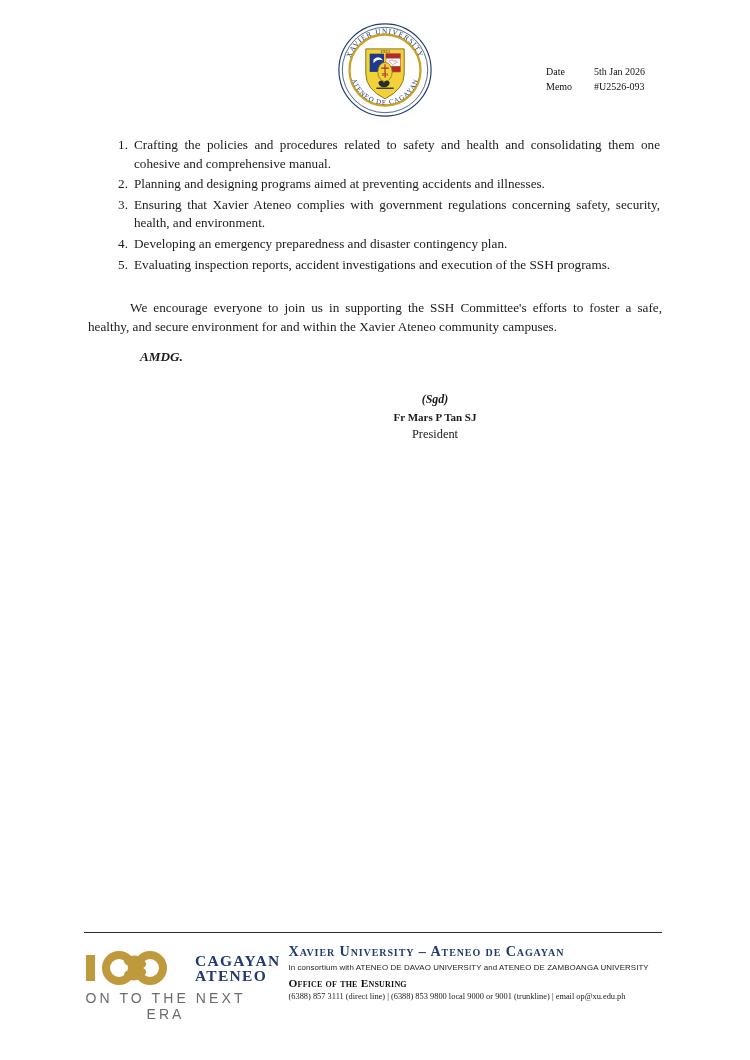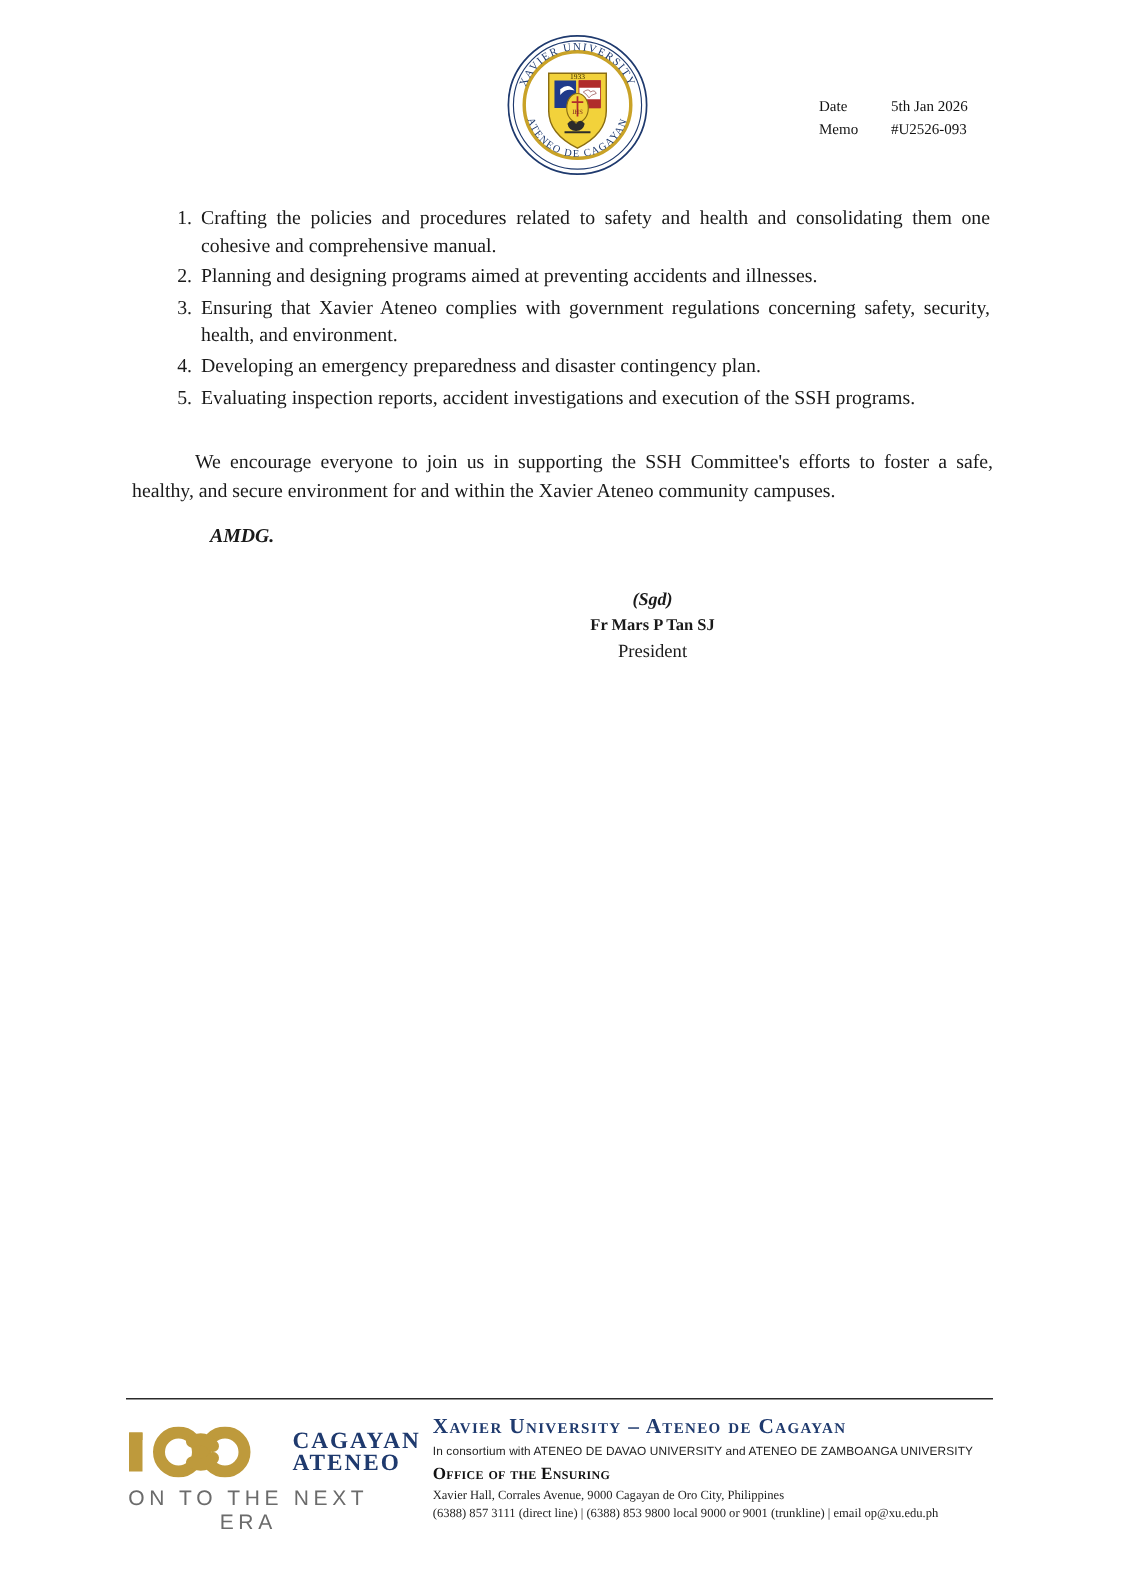--- a/index.html
+++ b/index.html
@@ -316,20 +316,19 @@
             <div>ATENEO</div>
           </div>
         </div>
         <div class="logo-tagline">ON TO THE NEXT ERA</div>
       </div>
 
       <div class="footer-text">
         <div class="f-univ sc">Xavier University – Ateneo de Cagayan</div>
         <div class="f-consortium">In consortium with ATENEO DE DAVAO UNIVERSITY and ATENEO DE ZAMBOANGA UNIVERSITY</div>
         <div class="f-office sc">Office of the Ensuring</div>
-        <div class="f-addr">Xavier Hall, Corrales Avenue, 9000 Cagayan de Oro City, Philippines</div>
         <div class="f-contact">(6388) 857 3111 (direct line) | (6388) 853 9800 local 9000 or 9001 (trunkline) | email op@xu.edu.ph</div>
       </div>
 
     </div>
   </div>
 
 </div>
 
 </body></html>

